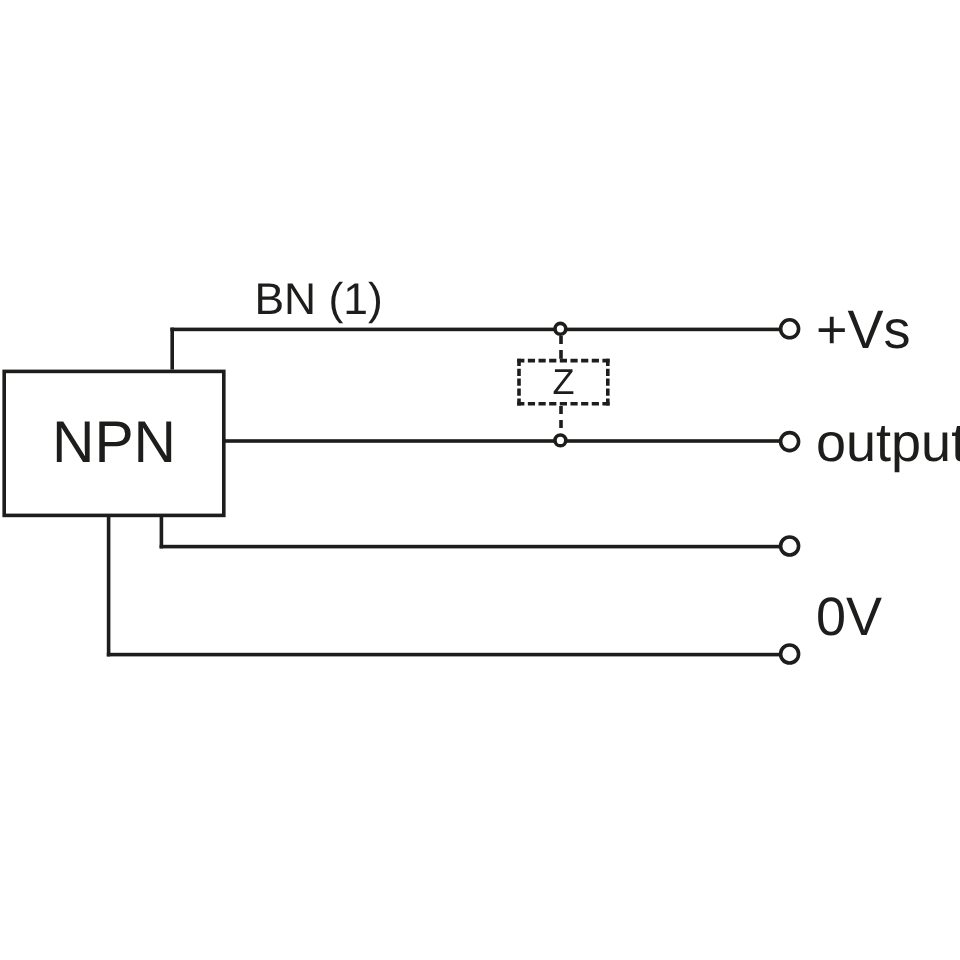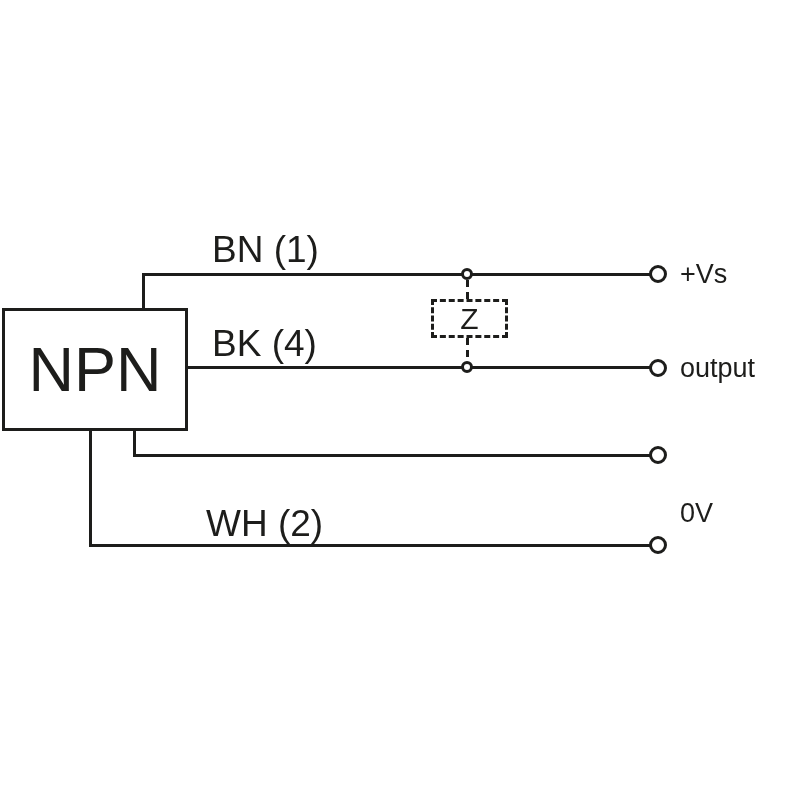--- a/index.html
+++ b/index.html
@@ -34,21 +34,21 @@
     left: 2px; top: 308px;
     width: 186px; height: 123px;
     border: 3px solid var(--ink, #1d1d1b);
     box-sizing: border-box;
     background: #ffffff;
     display: flex;
     align-items: center;
     justify-content: center;
   }
   .device-label {
-    font-size: 63px;
+    font-size: 49px;
     line-height: 1;
     letter-spacing: 0px;
   }
   .z-box {
     position: absolute;
     left: 431px; top: 299px;
     width: 77px; height: 39px;
     border: 3px dashed var(--ink, #1d1d1b);
     box-sizing: border-box;
     background: #ffffff;
@@ -81,47 +81,45 @@
     font-size: 37px;
     line-height: 1;
     white-space: nowrap;
   }
   .terminal-label {
     position: absolute;
     left: 680px;
     height: 48px;
     display: flex;
     align-items: center;
-    font-size: 27px;
+    font-size: 45px;
     line-height: 1;
     white-space: nowrap;
   }
 </style>
 </head>
 <body>
 
 <div id="canvas" style="--ink: #1d1d1b; --bg: #ffffff;">
 
   <div class="line" style="left:142px; top:273px; width:508px; height:3px;"></div>
   <div class="line" style="left:142px; top:273px; width:3px; height:38px;"></div>
   <div class="wire-label" style="left:212px; top:231px;">BN (1)</div>
 
   <div class="device-box">
     <span class="device-label">NPN</span>
   </div>
 
   <div class="line" style="left:185px; top:366px; width:465px; height:3px;"></div>
-  <div class="wire-label" style="left:212px; top:325px;">BK (4)</div>
 
   <div class="line" style="left:133px; top:429px; width:3px; height:28px;"></div>
   <div class="line" style="left:133px; top:454px; width:517px; height:3px;"></div>
 
   <div class="line" style="left:89px; top:429px; width:3px; height:118px;"></div>
   <div class="line" style="left:89px; top:544px; width:561px; height:3px;"></div>
-  <div class="wire-label" style="left:206px; top:505px;">WH (2)</div>
 
   <div class="dash-v" style="left:466px; top:280px; height:20px;"></div>
   <div class="z-box">
     <span class="z-label">Z</span>
   </div>
   <div class="dash-v" style="left:466px; top:338px; height:24px;"></div>
   <div class="dot" style="left:461px; top:268px;"></div>
   <div class="dot" style="left:461px; top:361px;"></div>
 
   <div class="terminal" style="left:649px; top:265px;"></div>

